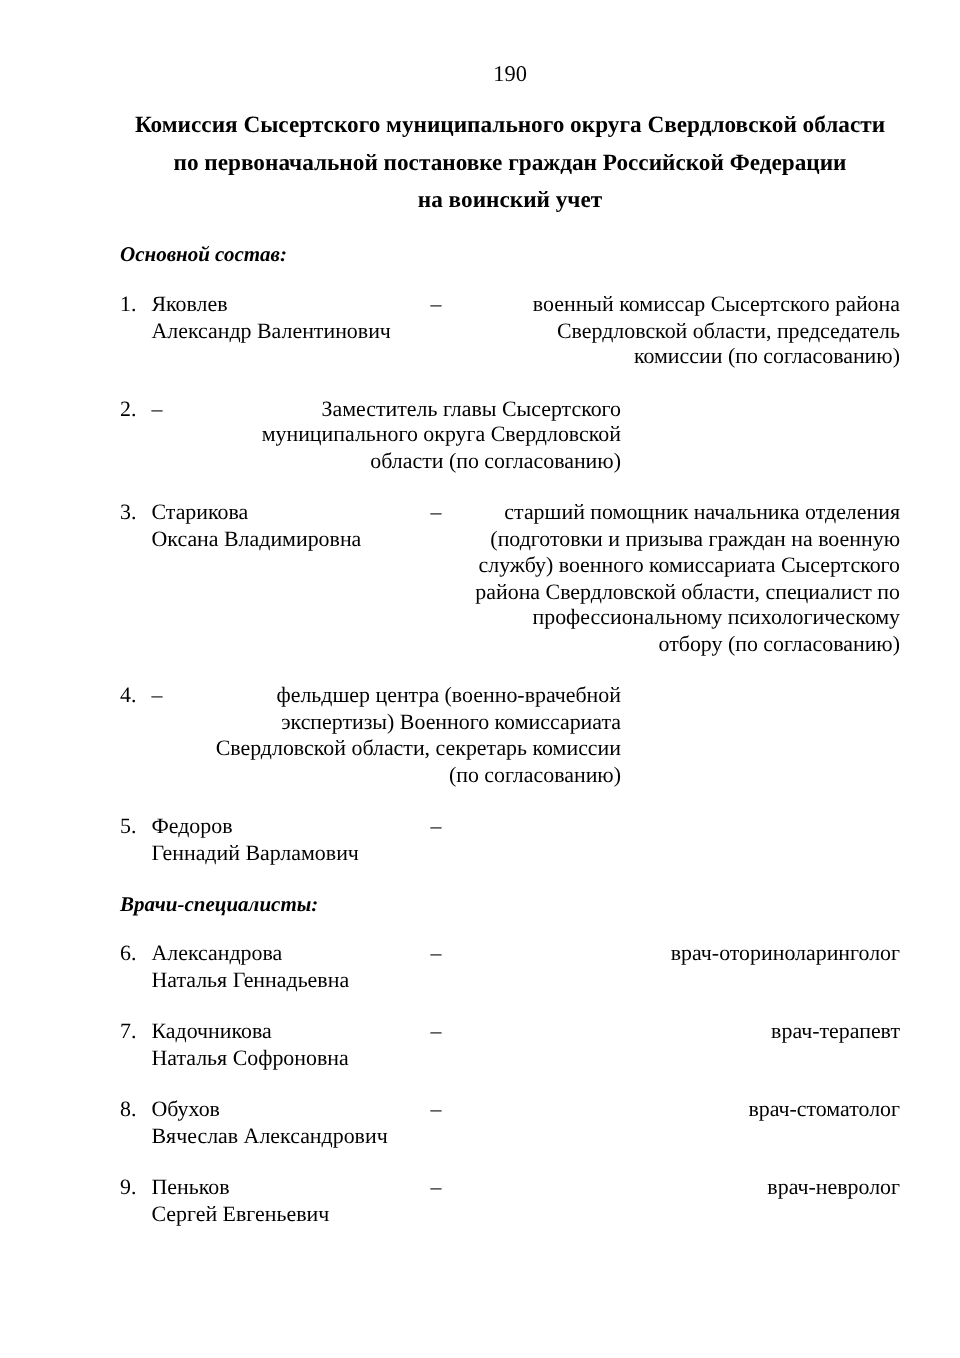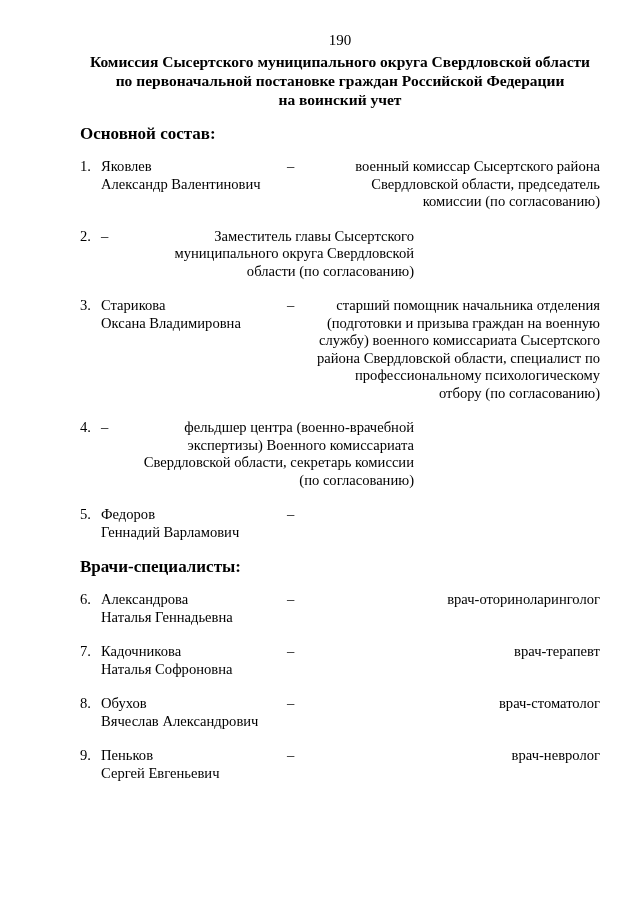--- a/index.html
+++ b/index.html
@@ -11,41 +11,42 @@
     width: 640px;
     height: 905px;
     overflow: hidden;
     font-family: "Liberation Serif", "DejaVu Serif", serif;
     color: #000000;
   }
   .page {
     box-sizing: border-box;
     width: 640px;
     height: 905px;
-    padding: 32px 40px 0 80px; 
+    padding: 42px 40px 0 80px; 
   }
   .page-number {
     text-align: center;
     font-size: 15px;
     line-height: 17px;
   }
   .doc-title {
-    margin-top: 3px;
+    margin-top: 12px;
     margin-bottom: 16px;
     text-align: center;
     font-weight: bold;
     font-size: 15.5px;
-    line-height: 19px;
+    line-height: 25px;
     white-space: pre-line;
   }
   .section-heading {
     font-weight: bold;
-    font-size: 17px;
+    font-size: 14px;
     line-height: 17px;
     margin-bottom: 16px;
+    font-style: italic;
   }
   .entry {
     display: flex;
     align-items: flex-start;
     font-size: 14.6px;
     line-height: 17.5px;
     margin-bottom: 17px;
   }
   .entry .num {
     width: 21px;

